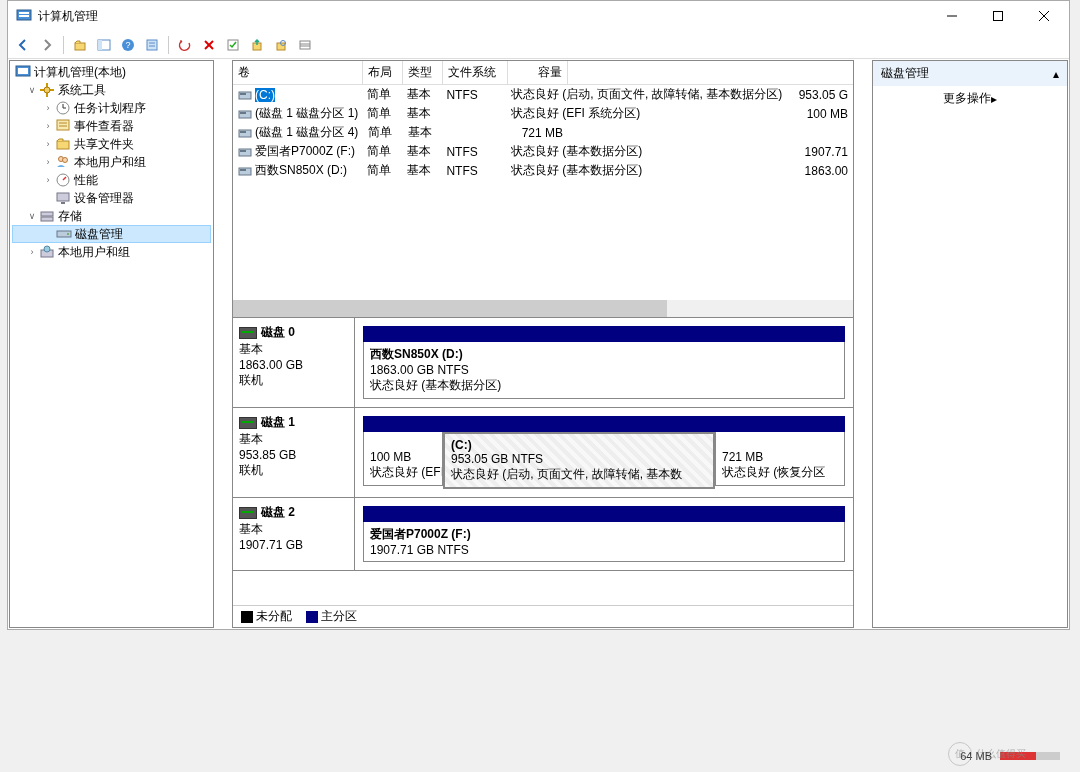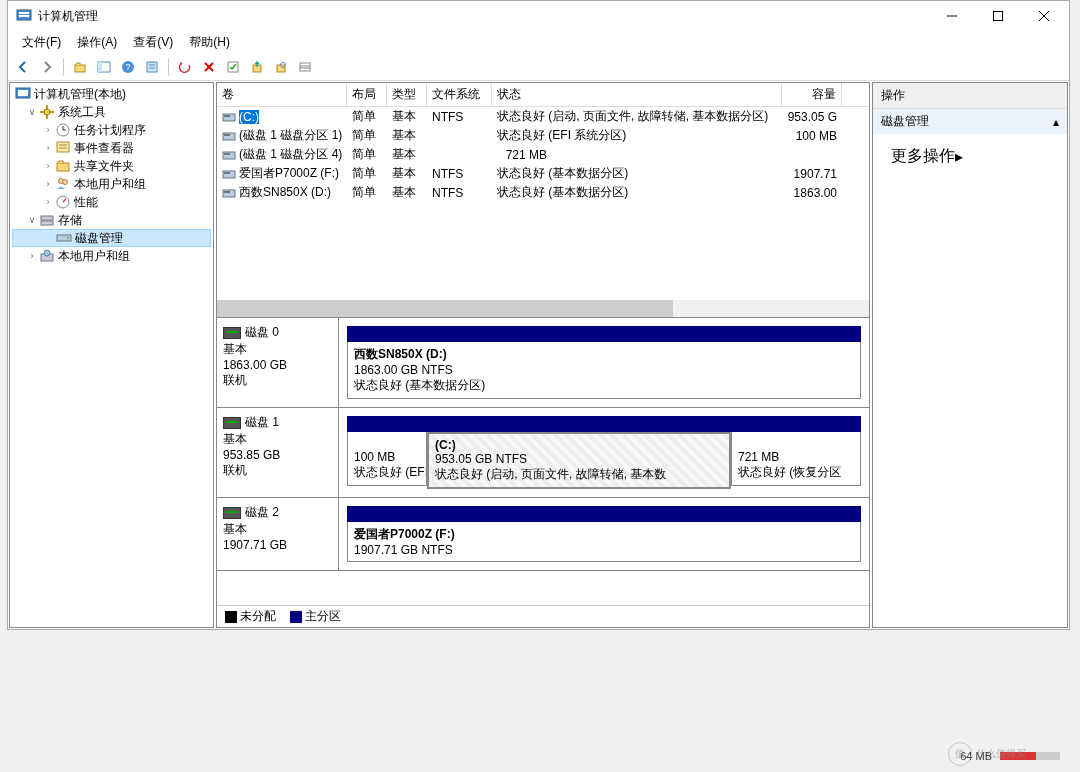--- a/index.html
+++ b/index.html
@@ -9,21 +9,21 @@
 .titlebar .icon { width: 16px; height: 16px; margin-right: 6px; }
 .titlebar .title { flex: 1; font-size: 12px; }
 .winbtns { display: flex; height: 100%; }
 .winbtn { width: 46px; height: 30px; display: flex; align-items: center; justify-content: center; cursor: default; }
 .winbtn svg { width: 10px; height: 10px; }
 .menubar { height: 22px; display: flex; align-items: center; padding: 0 6px; font-size: 12px; background: #fff; }
 .menubar span { padding: 2px 8px; cursor: default; }
 .toolbar { height: 28px; display: flex; align-items: center; padding: 2px 4px; background: #fff; border-bottom: 1px solid #ddd; gap: 2px; }
 .tbtn { width: 22px; height: 22px; display: flex; align-items: center; justify-content: center; border: 1px solid transparent; cursor: default; }
 .tsep { width: 1px; height: 18px; background: #ccc; margin: 0 3px; }
-.content { flex: 1; display: flex; min-height: 0; }
+.content { flex: 1; display: flex; min-height: 0; gap: 16px; }
 .tree-panel { width: 205px; border: 1px solid #888; margin: 1px; background: #fff; overflow: auto; }
 .tree { padding: 2px 2px; }
 .tree-item { display: flex; align-items: center; padding: 1px 2px; font-size: 12px; white-space: nowrap; cursor: default; height: 18px; }
 .tree-item.selected { background: #cce8ff; border: 1px solid #99d1ff; padding: 0 1px; }
 .tree-item .toggle { width: 12px; display: inline-flex; justify-content: center; font-size: 9px; color: #666; }
 .tree-item .ticon { width: 16px; height: 16px; margin: 0 3px 0 1px; }
 .tree .lvl1 { padding-left: 14px; }
 .tree .lvl2 { padding-left: 30px; }
 .mid-panel { flex: 1; display: flex; flex-direction: column; border: 1px solid #888; margin: 1px; background: #fff; min-width: 0; }
 .volume-list { flex: 1; overflow: hidden; display: flex; flex-direction: column; }
@@ -40,34 +40,34 @@
 .col-status { width: 290px; }
 .col-cap { width: 60px; text-align: right; }
 .vol-icon { width: 14px; height: 14px; flex-shrink: 0; }
 .hscroll-stub { height: 17px; display: flex; margin-top: auto; }
 .hscroll-stub .track { flex: 1; background: #f0f0f0; }
 .hscroll-stub .thumb { width: 70%; height: 100%; background: #cdcdcd; }
 .disk-panel { height: 310px; border-top: 1px solid #888; overflow: hidden; display: flex; flex-direction: column; }
 .disk-area { flex: 1; overflow: auto; }
 .disk-block { display: flex; border-bottom: 1px solid #888; min-height: 90px; }
 .disk-info { width: 122px; border-right: 1px solid #888; padding: 6px 6px; font-size: 12px; }
-.disk-info .dname { font-weight: normal; display: flex; align-items: center; gap: 4px; }
+.disk-info .dname { font-weight: bold; display: flex; align-items: center; gap: 4px; }
 .disk-info .dicon { width: 18px; height: 12px; background: #555; border: 1px solid #333; position: relative; display: inline-block; }
 .disk-info .dicon::before { content: ''; position: absolute; width: 12px; height: 2px; background: #0a0; top: 3px; left: 2px; }
 .disk-parts { flex: 1; padding: 8px 8px; display: flex; gap: 0; min-width: 0; }
 .part-header { height: 16px; background: #000080; }
 .part-body { border: 1px solid #888; border-top: none; padding: 4px 6px; font-size: 12px; overflow: hidden; white-space: nowrap; }
 .part-block { display: flex; flex-direction: column; min-width: 0; }
 .part-block.sel .part-body { background: repeating-linear-gradient(45deg, #f8f8f8, #f8f8f8 4px, #eee 4px, #eee 8px); border: 2px solid #888; }
 .legend { height: 22px; padding: 2px 8px; display: flex; align-items: flex-start; gap: 14px; font-size: 12px; border-top: 1px solid #ccc; background: #fff; }
 .legend .sw { width: 12px; height: 12px; display: inline-block; vertical-align: middle; margin-right: 3px; }
 .right-panel { width: 196px; border: 1px solid #888; margin: 1px; background: #fff; }
 .right-panel .hdr { background: #f0f0f0; padding: 4px 8px; font-size: 12px; border-bottom: 1px solid #ddd; }
 .right-panel .sec { background: #eaf3fc; padding: 4px 8px; font-size: 12px; display: flex; justify-content: space-between; align-items: center; }
-.right-panel .act { padding: 12px 18px; font-size: 16px; display: flex; justify-content: flex-start; align-items: center; cursor: default; }
+.right-panel .act { padding: 4px 18px; font-size: 12px; display: flex; justify-content: center; align-items: center; cursor: default; }
 .bottom-stub { position: absolute; left: 0; bottom: 0; width: 1080px; height: 32px; background: #f0f0f0; display: flex; align-items: center; font-size: 11px; color: #333; padding-left: 32px; }
 .bottom-stub .r { margin-left: auto; margin-right: 20px; display: flex; align-items: center; gap: 8px; }
 .brand { position: absolute; right: 2px; bottom: 2px; width: 130px; height: 32px; display: flex; align-items: center; font-size: 10px; color: #888; gap: 4px; opacity: 0.6; }
 .brand .circ { width: 24px; height: 24px; border: 1px solid #aaa; border-radius: 50%; display: flex; align-items: center; justify-content: center; font-size: 10px; }
 </style>
 </head>
 <body>
 
 <div class="window">
   <div class="titlebar">
@@ -90,26 +90,20 @@
         </div>
       <div class="winbtn close">
           <svg viewBox="0 0 10 10">
             <line x1="0" y1="0" x2="10" y2="10" stroke="#000"></line>
             <line x1="10" y1="0" x2="0" y2="10" stroke="#000"></line>
           </svg>
         </div>
     </div>
   </div>
 
-  <div class="menubar">
-    <span>文件(F)</span>
-    <span>操作(A)</span>
-    <span>查看(V)</span>
-    <span>帮助(H)</span>
-  </div>
 
   <div class="toolbar">
     <div class="tbtn">
         <svg width="14" height="14" viewBox="0 0 14 14">
           <path d="M9 2 L4 7 L9 12" fill="none" stroke="#2769b5" stroke-width="2"></path>
         </svg>
       </div>
     <div class="tbtn">
         <svg width="14" height="14" viewBox="0 0 14 14">
           <path d="M5 2 L10 7 L5 12" fill="none" stroke="#888" stroke-width="2"></path>
@@ -236,20 +230,28 @@
             <span>本地用户和组</span>
           </div>
         <div class="tree-item lvl2">
             <span class="toggle">›</span>
             <svg class="ticon" viewBox="0 0 16 16">
               <circle cx="8" cy="8" r="6" fill="#fff" stroke="#888"></circle>
               <path d="M8 8 L11 5" stroke="#d33" stroke-width="1.5"></path>
             </svg>
             <span>性能</span>
           </div>
+        <div class="tree-item lvl2">
+            <span class="toggle"></span>
+            <svg class="ticon" viewBox="0 0 16 16">
+              <rect x="2" y="3" width="12" height="8" fill="#ccd" stroke="#778"></rect>
+              <rect x="6" y="12" width="4" height="2" fill="#778"></rect>
+            </svg>
+            <span>设备管理器</span>
+          </div>
         <div class="tree-item lvl1">
             <span class="toggle">∨</span>
             <svg class="ticon" viewBox="0 0 16 16">
               <rect x="2" y="4" width="12" height="4" fill="#ccd" stroke="#778"></rect>
               <rect x="2" y="9" width="12" height="4" fill="#ccd" stroke="#778"></rect>
             </svg>
             <span>存储</span>
           </div>
         <div class="tree-item lvl2 selected">
             <span class="toggle"></span>
@@ -270,21 +272,20 @@
       </div>
     </div>
 
     <div class="mid-panel">
       <div class="volume-list">
         <div class="vol-header">
           <div class="col col-name">卷</div>
           <div class="col col-layout">布局</div>
           <div class="col col-type">类型</div>
           <div class="col col-fs">文件系统</div>
-          <div class="col col-status">状态</div>
           <div class="col col-cap">容量</div>
         </div>
         <div class="vol-rows" id="vol-rows">
             <div class="vol-row selected">
               <div class="col col-name">
                 <svg class="vol-icon" viewBox="0 0 14 14">
                   <rect x="1" y="4" width="12" height="7" fill="#bcd" stroke="#678"></rect>
                   <rect x="2" y="5" width="6" height="2" fill="#678"></rect>
                 </svg>
                 <span class="volname">(C:)</span>
@@ -443,21 +444,20 @@
 
         </div>
         <div class="legend">
           <span><span class="sw" style="background:#000"></span><span>未分配</span></span>
           <span><span class="sw" style="background:#000080"></span><span>主分区</span></span>
         </div>
       </div>
     </div>
 
     <div class="right-panel">
-      <div class="hdr">操作</div>
       <div class="sec">
         <span>磁盘管理</span>
         <span>▴</span>
       </div>
       <div class="act">
         <span>更多操作</span>
         <span>▸</span>
       </div>
     </div>
   </div>

